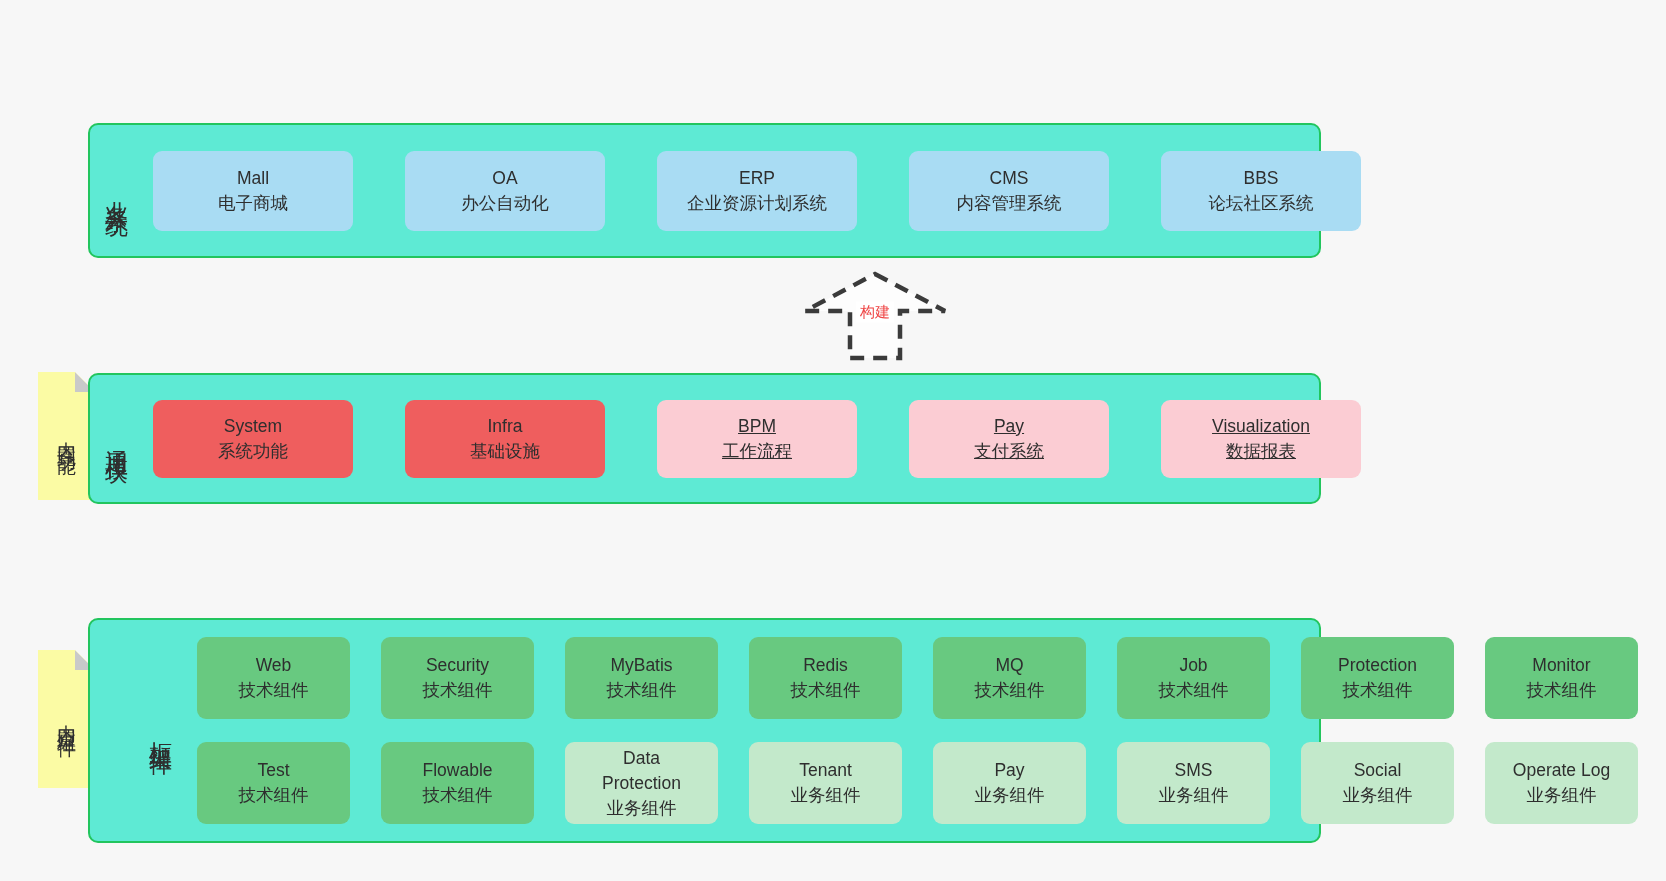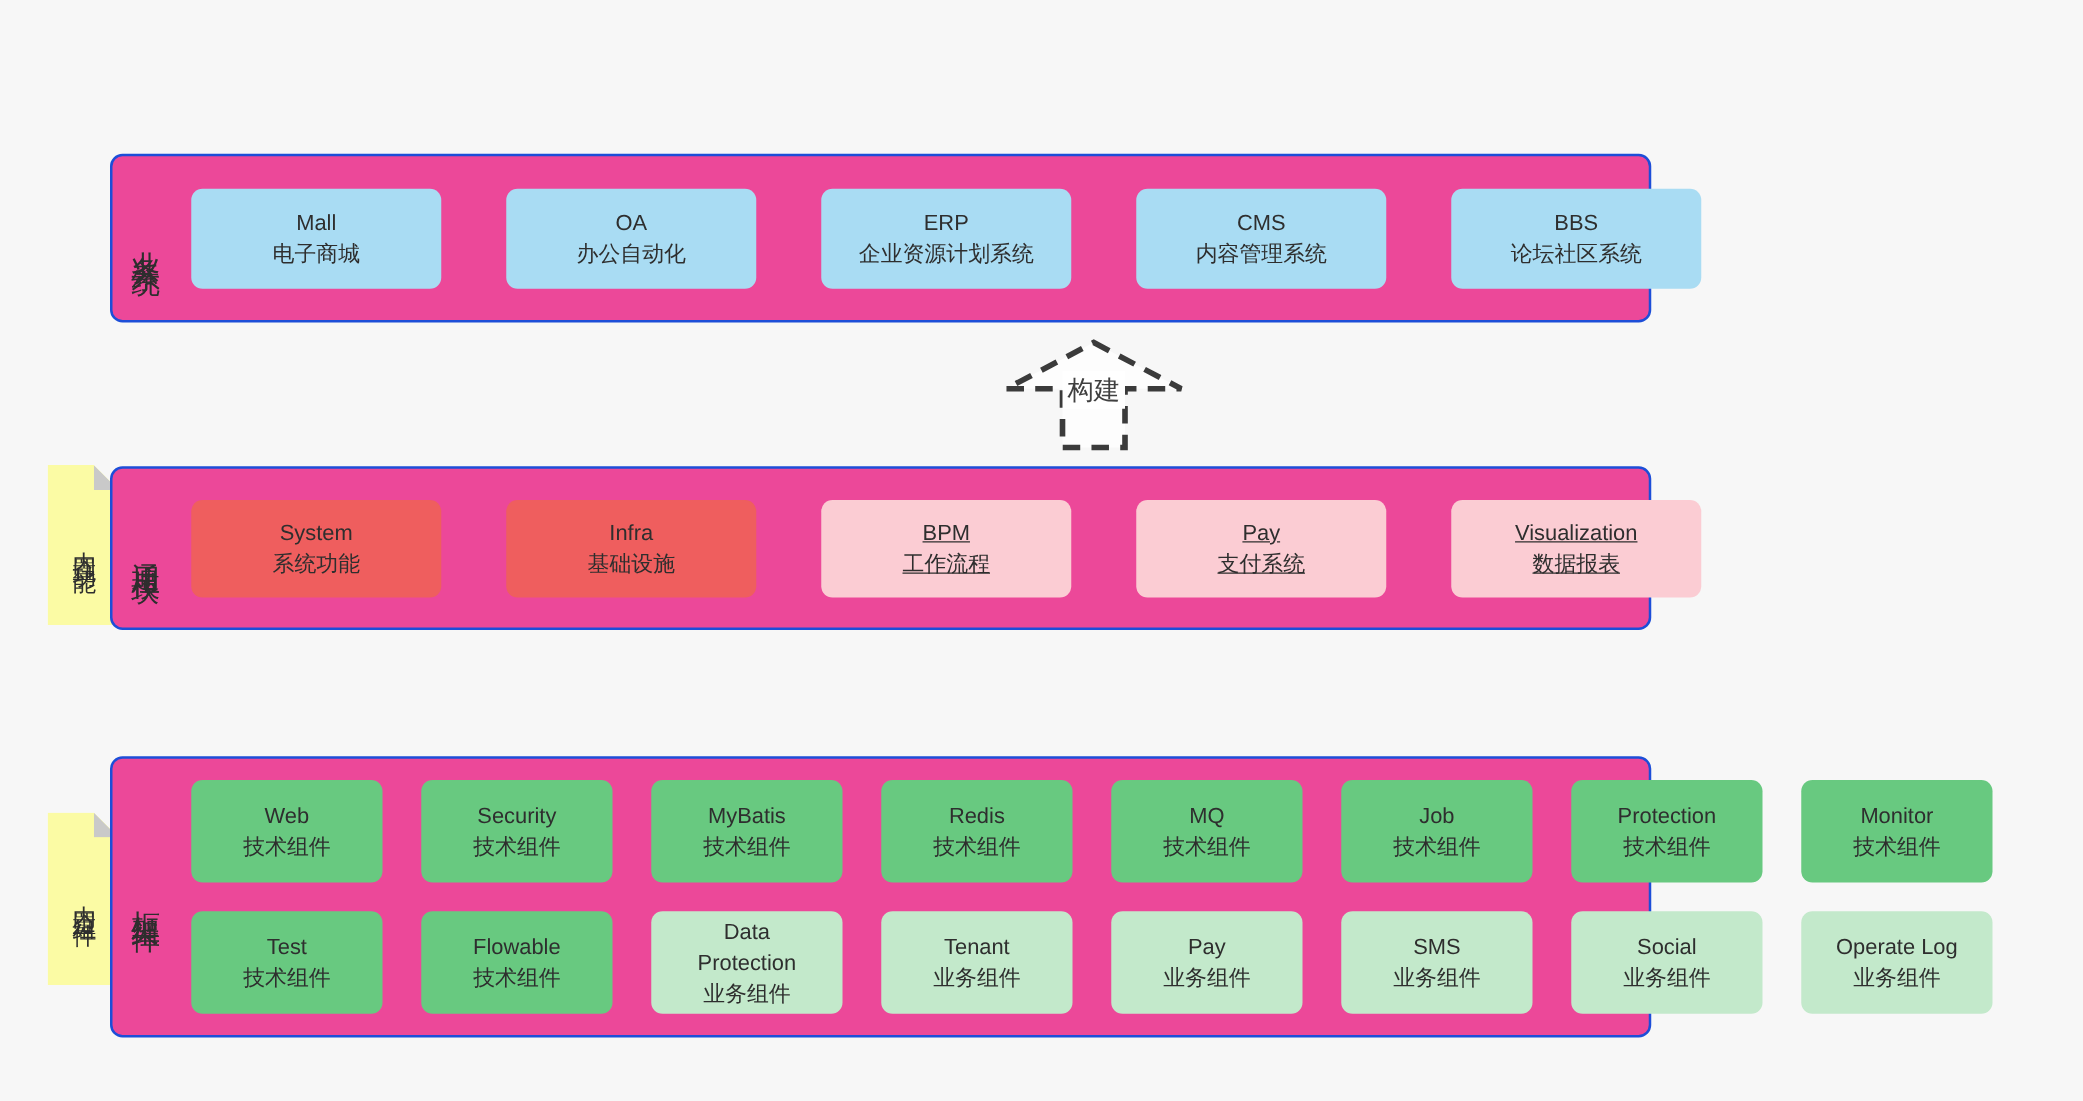--- a/index.html
+++ b/index.html
@@ -8,29 +8,29 @@
     background:#f7f7f7;
     font-family:"Liberation Sans","DejaVu Sans",sans-serif;
     position:relative;overflow:hidden;
     color:#333;
   }
   .stage{position:absolute;inset:0;}
 
   
   .band{
     position:absolute;left:88px;width:1233px;
-    background:#ec4899;
-    border:2px solid #1d4ed8;border-radius:10px;
+    background:#5eead4;
+    border:2px solid #22c55e;border-radius:10px;
     box-sizing:border-box;
     display:flex;align-items:stretch;
     z-index:2;
   }
   .band-business{top:123px;height:135px;}
   .band-modules{top:373px;height:131px;}
-  .band-components{top:605px;height:225px;}
+  .band-components{top:618px;height:225px;padding-left:44px;}
 
   .band-label{
     flex:0 0 55px;
     display:flex;align-items:center;justify-content:center;
     writing-mode:vertical-rl;text-orientation:upright;
     font-size:23px;letter-spacing:4px;color:#2e2e2e;
   }
 
   .rows{flex:1;display:flex;flex-direction:column;justify-content:center;gap:23px;margin-left:8px;}
   .box-row{display:flex;gap:52px;}
@@ -74,21 +74,21 @@
 
   
   .arrow{position:absolute;width:150px;height:92px;z-index:3;}
   .arrow-1{left:800px;top:270px;}
   .arrow-2{left:817px;top:514px;}
   .arrow svg{position:absolute;inset:0;width:100%;height:100%;}
   .arrow-label{
     position:absolute;left:50%;top:46%;
     transform:translate(-50%,-50%);
     background:#ffffff;padding:1px 4px;
-    font-size:21px;color:#404040;white-space:nowrap;
+    font-size:15px;color:#ef4444;white-space:nowrap;
   }
 </style>
 </head>
 <body>
 
 <div class="stage">
 
   <div class="sticky sticky-1">内置功能</div>
   <div class="sticky sticky-2">内置组件</div>
 

